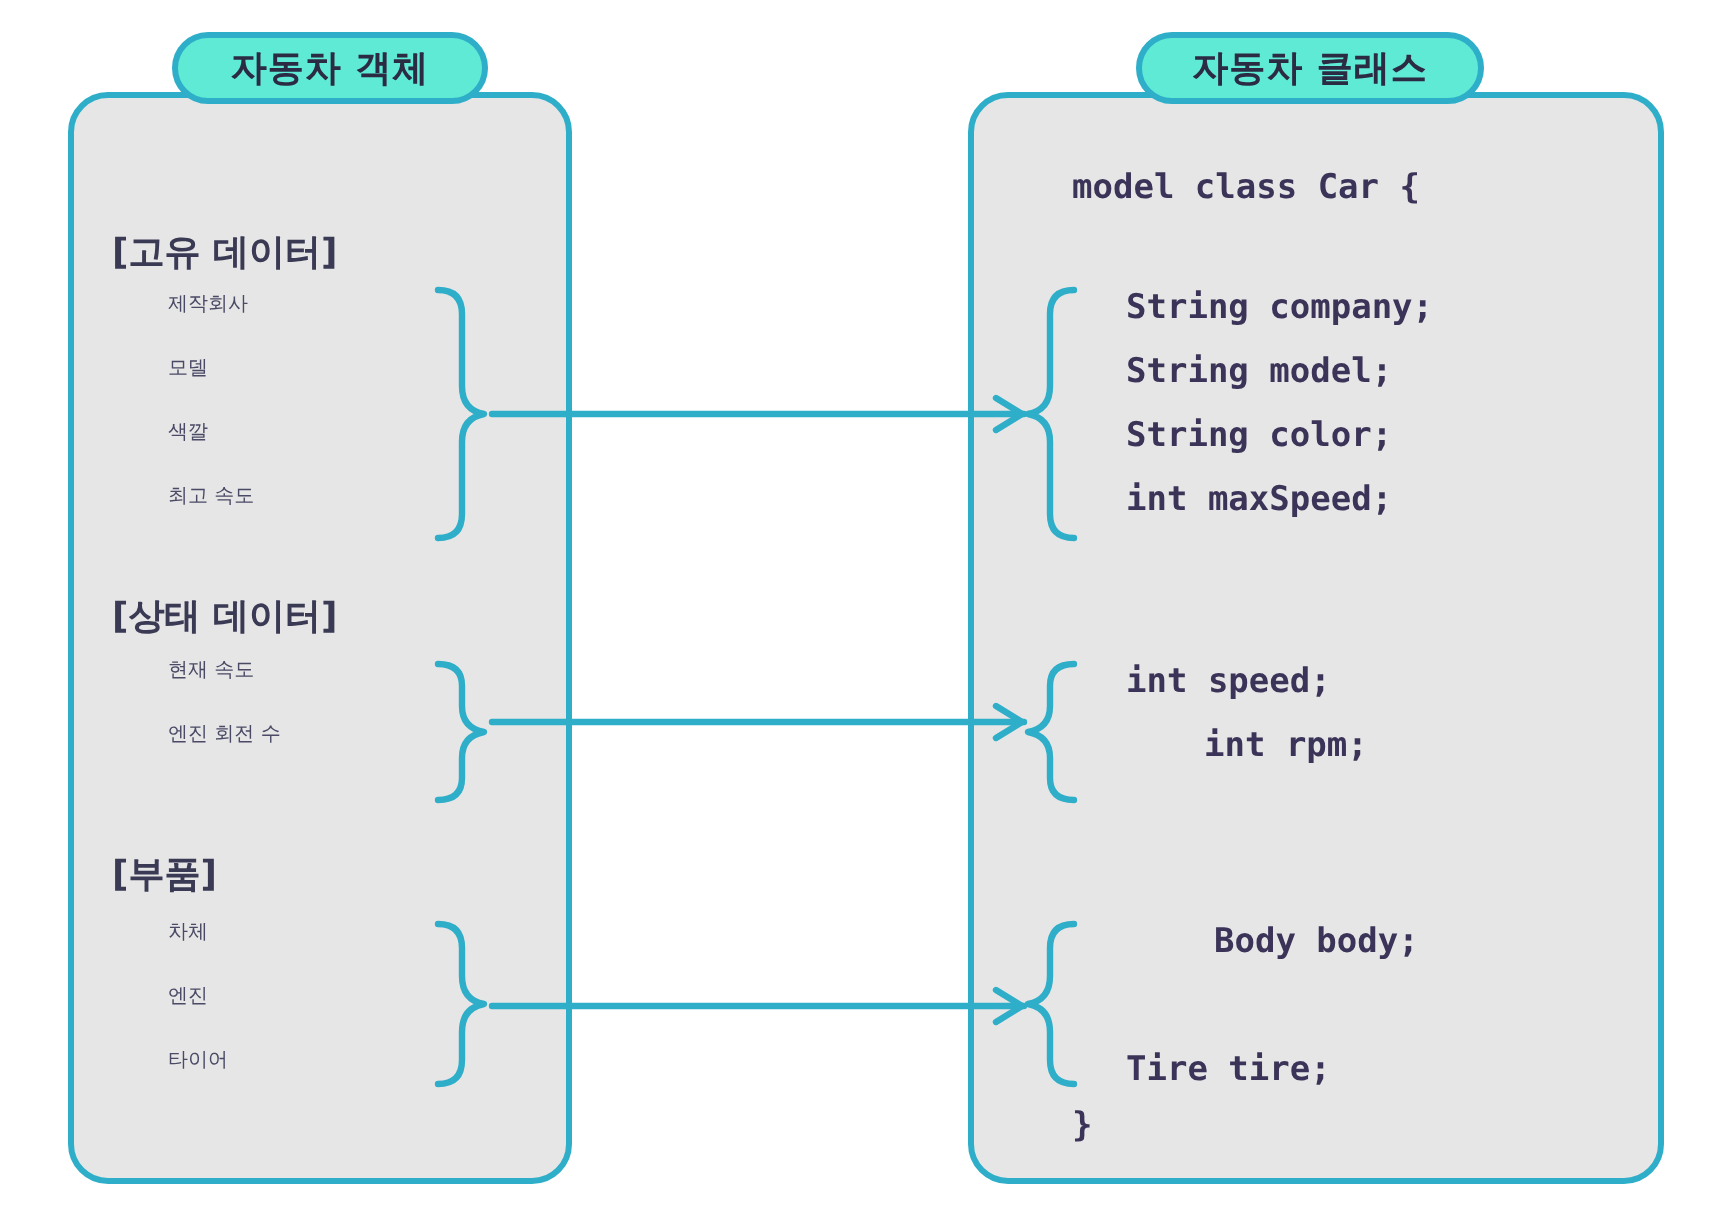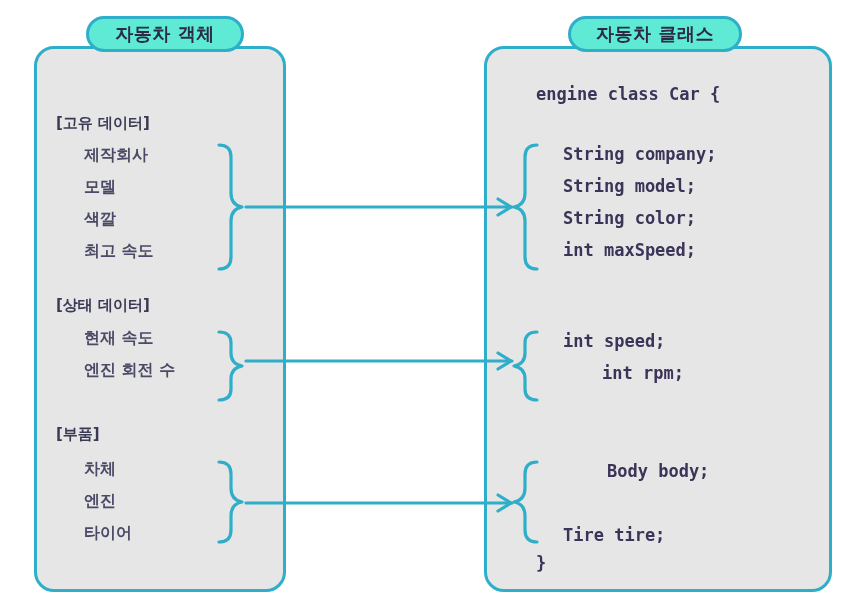--- a/index.html
+++ b/index.html
@@ -69,29 +69,29 @@
   }
   #title-class {
     left: 568px;
     top: 16px;
     width: 174px;
   }
   .group-heading {
     position: absolute;
     font-family: "DejaVu Sans", sans-serif;
     font-weight: bold;
-    font-size: 15px;
+    font-size: 18px;
     color: #3a3a55;
     white-space: nowrap;
   }
   .group-item {
     position: absolute;
     font-family: "DejaVu Sans", sans-serif;
-    font-weight: bold;
-    font-size: 16px;
+    font-weight: normal;
+    font-size: 10px;
     color: #4a4a66;
     white-space: nowrap;
   }
 
   
   .code-line {
     position: absolute;
     font-family: "DejaVu Sans Mono", monospace;
     font-size: 17px;
     font-weight: bold;
@@ -165,21 +165,21 @@
 
   <div class="group-heading" style="left:56px; top:296px;">[상태 데이터]</div>
   <div class="group-item" style="left:84px; top:328px;">현재 속도</div>
   <div class="group-item" style="left:84px; top:360px;">엔진 회전 수</div>
 
   <div class="group-heading" style="left:56px; top:425px;">[부품]</div>
   <div class="group-item" style="left:84px; top:459px;">차체</div>
   <div class="group-item" style="left:84px; top:491px;">엔진</div>
   <div class="group-item" style="left:84px; top:523px;">타이어</div>
 
-  <div class="code-line" style="left:536px; top:84px;">engine class Car {</div>
+  <div class="code-line" style="left:536px; top:84px;">model class Car {</div>
 
   <div class="code-line" style="left:563px; top:144px;">String company;</div>
   <div class="code-line" style="left:563px; top:176px;">String model;</div>
   <div class="code-line" style="left:563px; top:208px;">String color;</div>
   <div class="code-line" style="left:563px; top:240px;">int maxSpeed;</div>
 
   <div class="code-line" style="left:563px; top:331px;">int speed;</div>
   <div class="code-line" style="left:563px; top:363px;margin-left:39px;">int rpm;</div>
 
   <div class="code-line" style="left:563px; top:461px;margin-left:44px;">Body body;</div>

